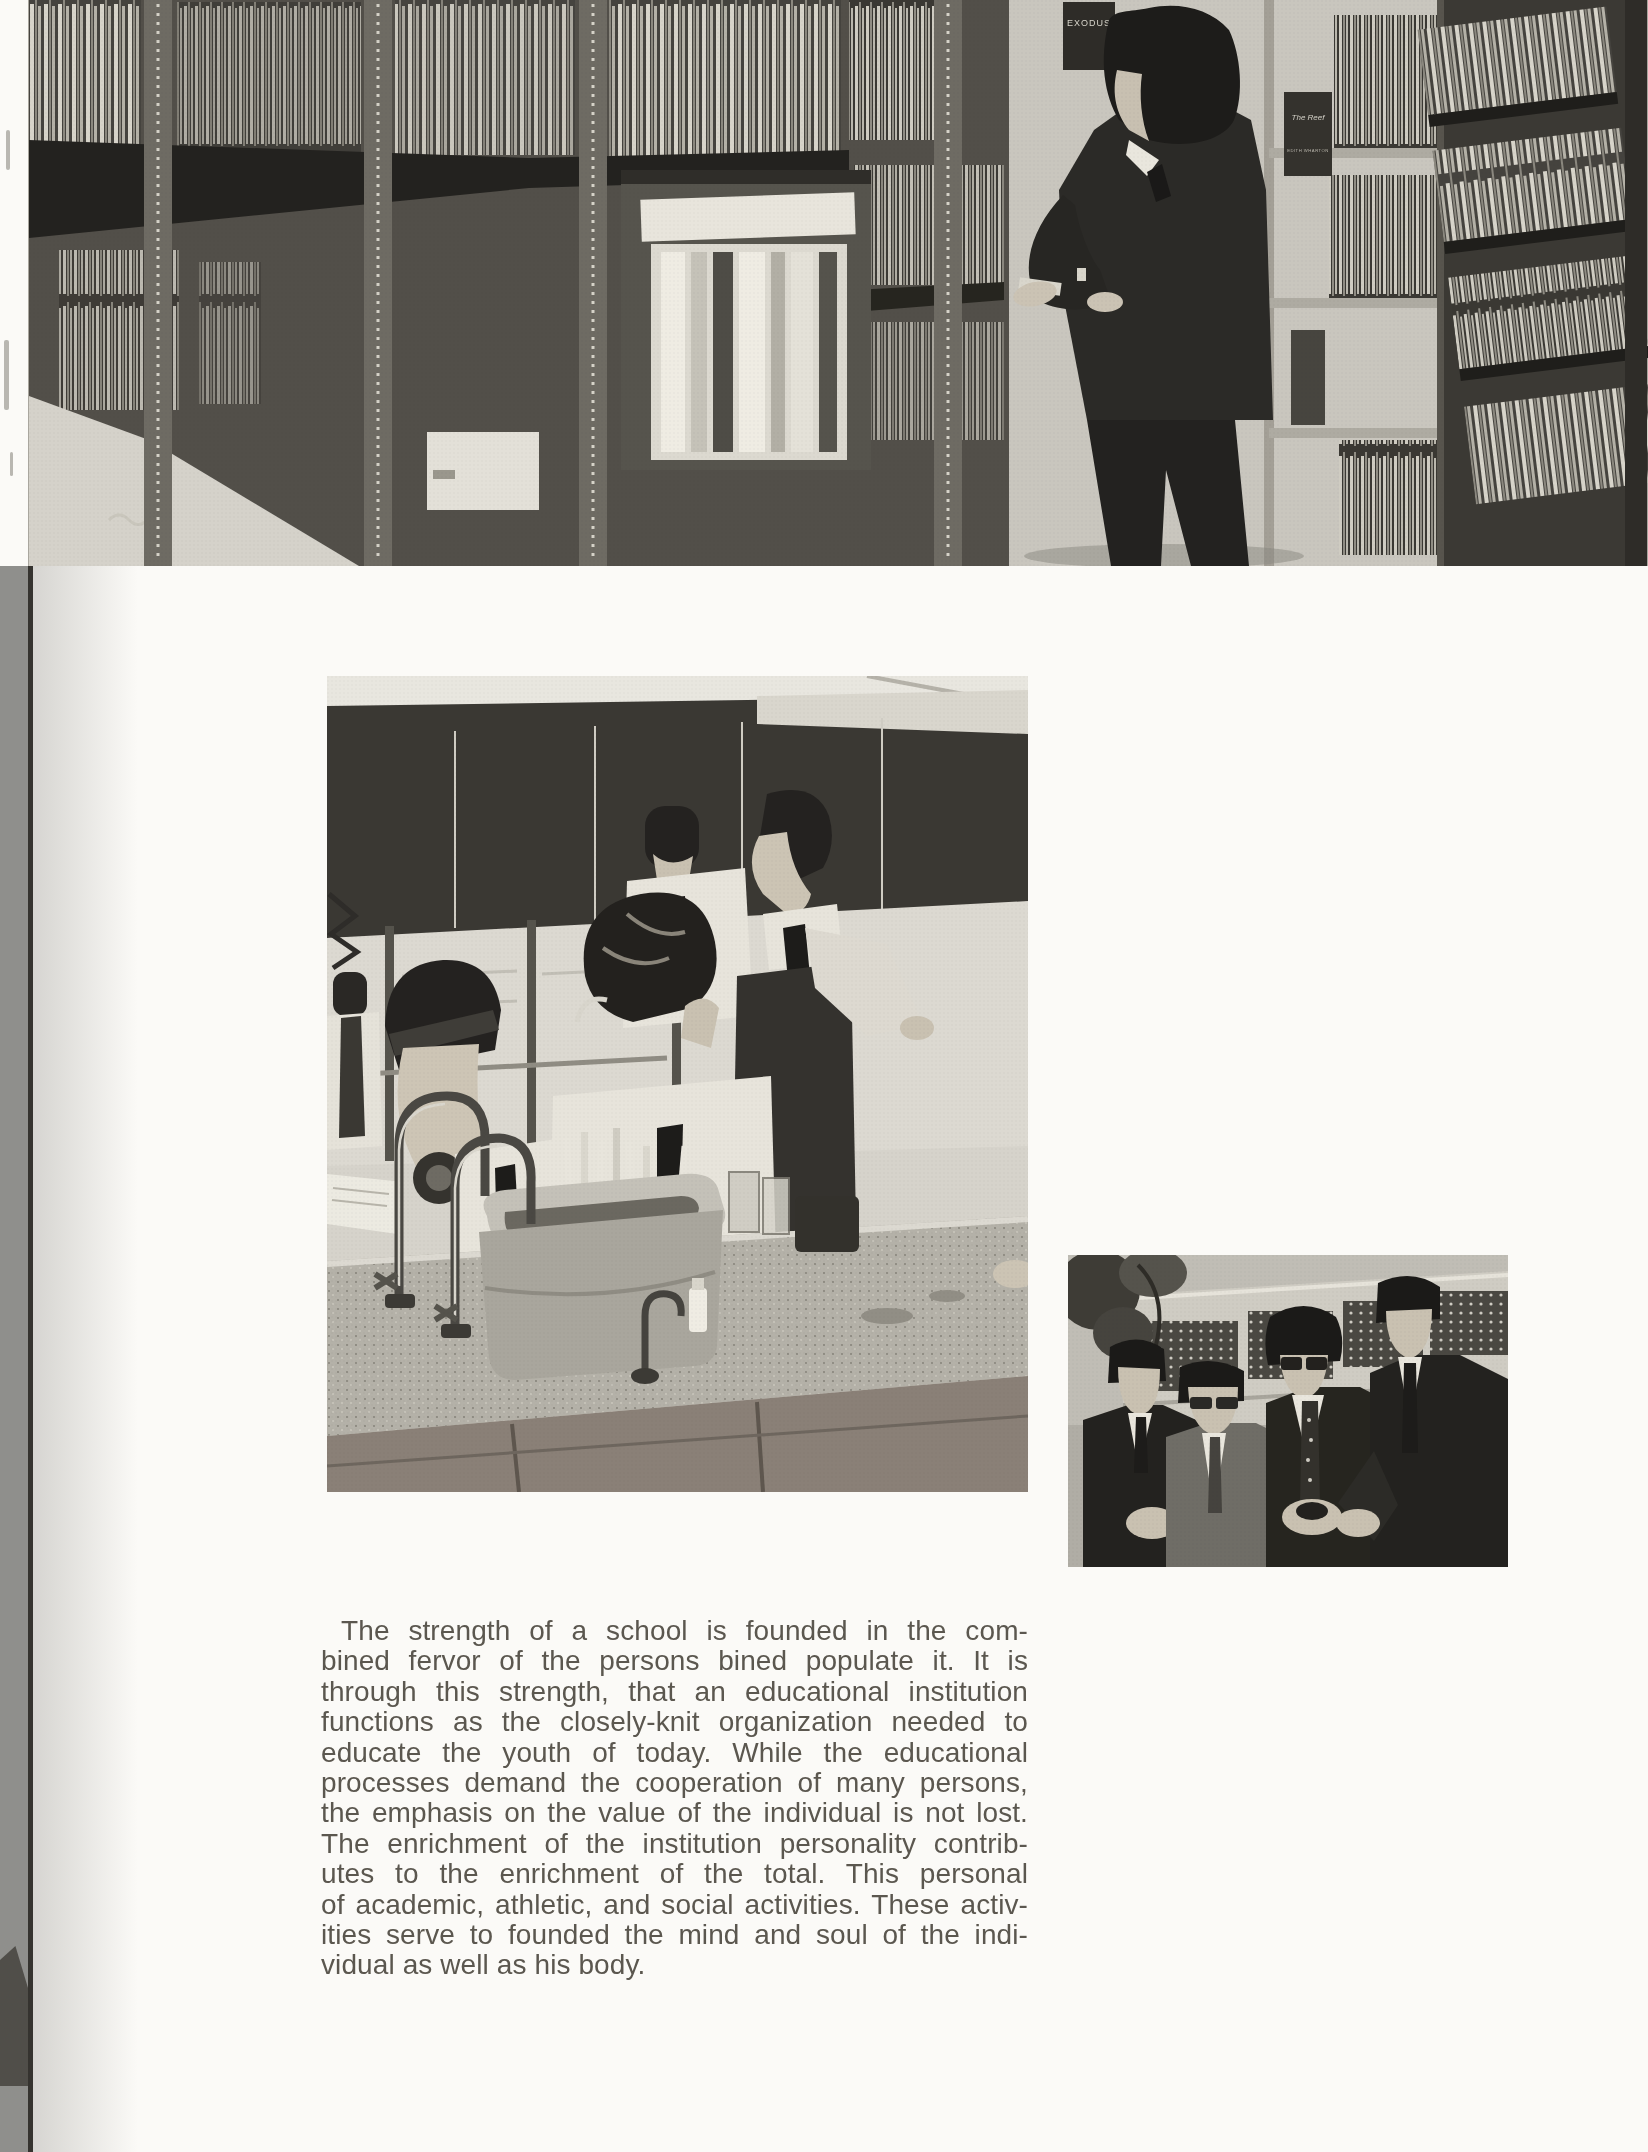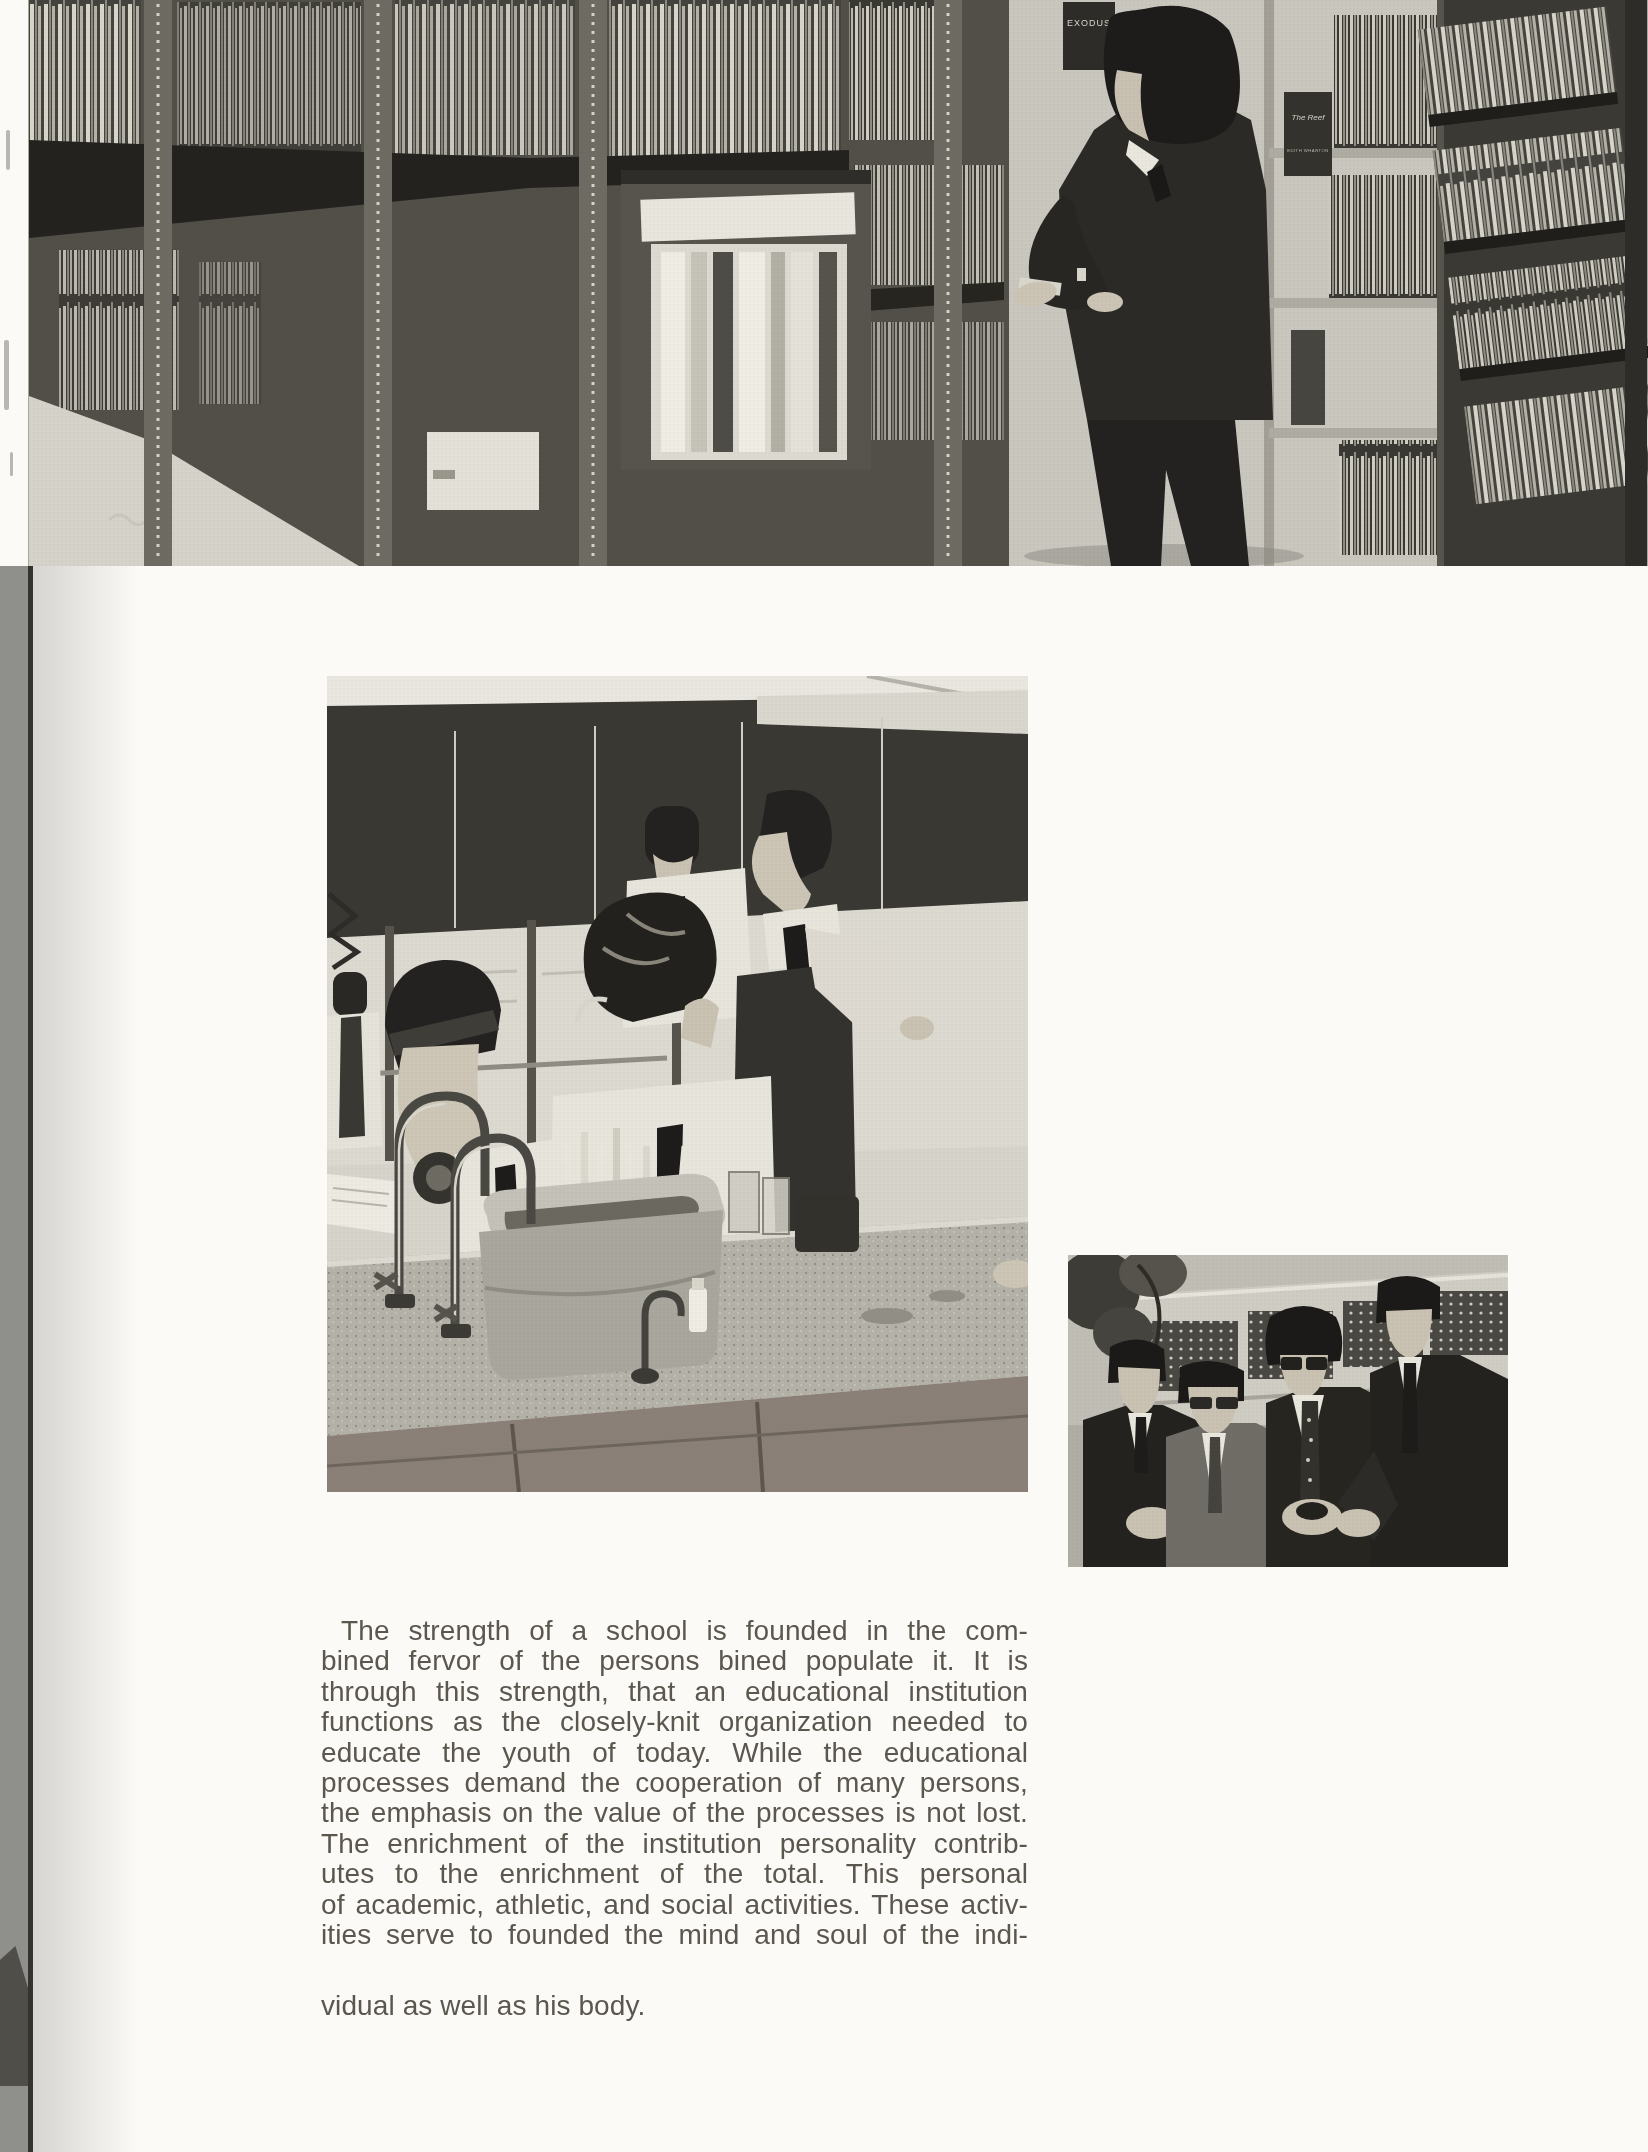--- a/index.html
+++ b/index.html
@@ -18,21 +18,21 @@
   .photo{overflow:hidden;background:#a9a69e;}
   .photo svg{display:block;}
   #photo-library{left:28px;top:0;width:1620px;height:566px;}
   #photo-lab{left:327px;top:676px;width:701px;height:816px;}
   #photo-group{left:1068px;top:1255px;width:440px;height:312px;}
   
   .essay{left:321px;top:1616px;width:707px;color:#5b574f;
          font-size:28px;line-height:30.4px;letter-spacing:.1px;}
   .essay-line{text-align:justify;text-align-last:justify;height:30.4px;overflow:hidden;}
   .essay-line.first{padding-left:20px;}
-  .essay-line.last{text-align:center;text-align-last:left;margin-top:41px;}
+  .essay-line.last{text-align:center;text-align-last:left;}
 </style>
 </head>
 <body>
 
 <div class="abs edge-strip"></div>
 <div class="abs edge-line"></div>
 <div class="abs edge-corner"></div>
 <div class="abs curl-shadow"></div>
 <div class="abs margin-mark" style="left:6px;top:130px;width:4px;height:40px;"></div>
 <div class="abs margin-mark" style="left:4px;top:340px;width:5px;height:70px;"></div>
@@ -401,19 +401,19 @@
 </svg>
 </div>
 
 <div class="abs essay">
   <div class="essay-line first">The strength of a school is founded in the com-</div>
   <div class="essay-line">bined fervor of the persons bined populate it. It is</div>
   <div class="essay-line">through this strength, that an educational institution</div>
   <div class="essay-line">functions as the closely-knit organization needed to</div>
   <div class="essay-line">educate the youth of today. While the educational</div>
   <div class="essay-line">processes demand the cooperation of many persons,</div>
-  <div class="essay-line">the emphasis on the value of the processes is not lost.</div>
+  <div class="essay-line">the emphasis on the value of the individual is not lost.</div>
   <div class="essay-line">The enrichment of the institution personality contrib-</div>
   <div class="essay-line">utes to the enrichment of the total. This personal</div>
   <div class="essay-line">of academic, athletic, and social activities. These activ-</div>
   <div class="essay-line">ities serve to founded the mind and soul of the indi-</div>
   <div class="essay-line last">vidual as well as his body.</div>
 </div>
 
 </body></html>

